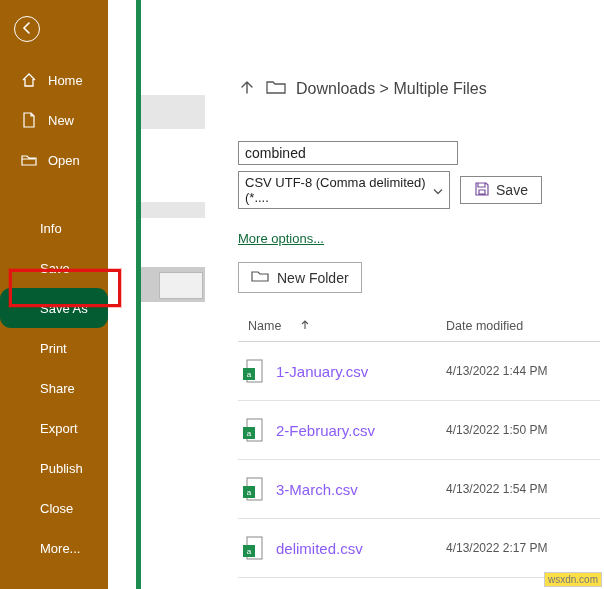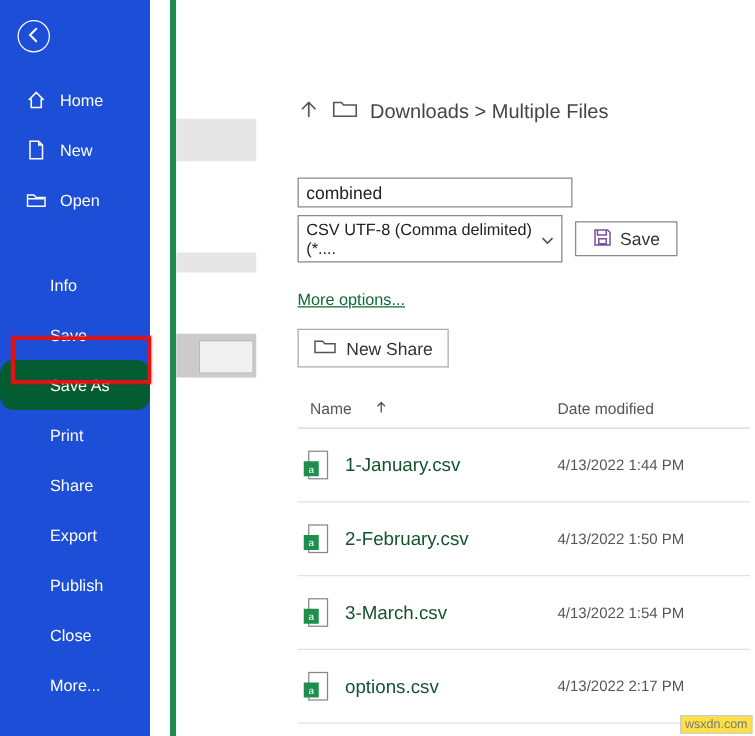--- a/index.html
+++ b/index.html
@@ -8,22 +8,22 @@
     font-size: 13px;
     background: #fff;
     width: 604px;
     height: 589px;
     overflow: hidden;
     position: relative;
   }
   .sidebar {
     position: absolute;
     left: 0; top: 0; bottom: 0;
-    width: 120px;
-    background: #1d4ed8;
+    width: 108px;
+    background: #a16207;
     color: #fff;
     padding-top: 12px;
   }
   .sidebar-strip {
     position: absolute;
     left: 136px; top: 0; bottom: 0;
     width: 5px;
     background: #1c8b4f;
   }
   .back-btn {
@@ -127,21 +127,21 @@
     border-bottom:1px solid #d4d4d4;
   }
   .col-name { flex:1; padding-left:6px; display:flex; align-items:center; gap:20px;}
   .col-date { width:150px; }
   .file-row{
     display:flex; align-items:center;
     padding:16px 4px;
     border-bottom:1px solid #e2e2e2;
     cursor:pointer;
   }
-  .file-row .fname{ flex:1; padding-left:12px; font-size:15px; color:#14532d;}
+  .file-row .fname{ flex:1; padding-left:12px; font-size:15px; color:#8b5cf6;}
   .file-row .fdate{ width:150px; font-size:12px; color:#555;}
   .xl-ico{ width:22px; height:26px; position:relative; }
   .xl-ico svg{ width:22px; height:26px; }
 
   .watermark{
     position:absolute; right:2px; bottom:2px;
     font-size:10px; color:#777; background:#fde047;
     padding:1px 3px; border:1px solid #ccc;
   }
 </style>
@@ -264,21 +264,21 @@
 
   <a class="more-opts" href="#">More options...</a>
 
   <div>
     <div class="newfolder-btn">
       <span>
         <svg width="18" height="14" viewBox="0 0 18 14">
             <path d="M1 3 H7 L9 5 H17 V12 H1 Z" stroke="#555" stroke-width="1.2" fill="none"></path>
           </svg>
       </span>
-      <span>New Share</span>
+      <span>New Folder</span>
     </div>
   </div>
 
   <div class="tbl-head">
     <div class="col-name">
       <span>Name</span>
       <span>
         <svg width="8" height="10" viewBox="0 0 8 10">
             <path d="M4 9 V1 M1 4 L4 1 L7 4" stroke="#555" stroke-width="1.1" fill="none"></path>
           </svg>
@@ -322,19 +322,19 @@
     <span class="fdate">4/13/2022 1:54 PM</span>
   </div>
   <div class="file-row">
     <span class="xl-ico">
       <svg viewBox="0 0 22 26">
           <rect x="5" y="2" width="15" height="22" fill="#fff" stroke="#888"></rect>
           <rect x="1" y="10" width="12" height="12" fill="#1e8e4d"></rect>
           <text x="7" y="19" font-size="8" fill="#fff" text-anchor="middle" font-family="Arial">a</text>
         </svg>
     </span>
-    <span class="fname">options.csv</span>
+    <span class="fname">delimited.csv</span>
     <span class="fdate">4/13/2022 2:17 PM</span>
   </div>
 
 </div>
 
 <div class="watermark">wsxdn.com</div>
 
 </body></html>

